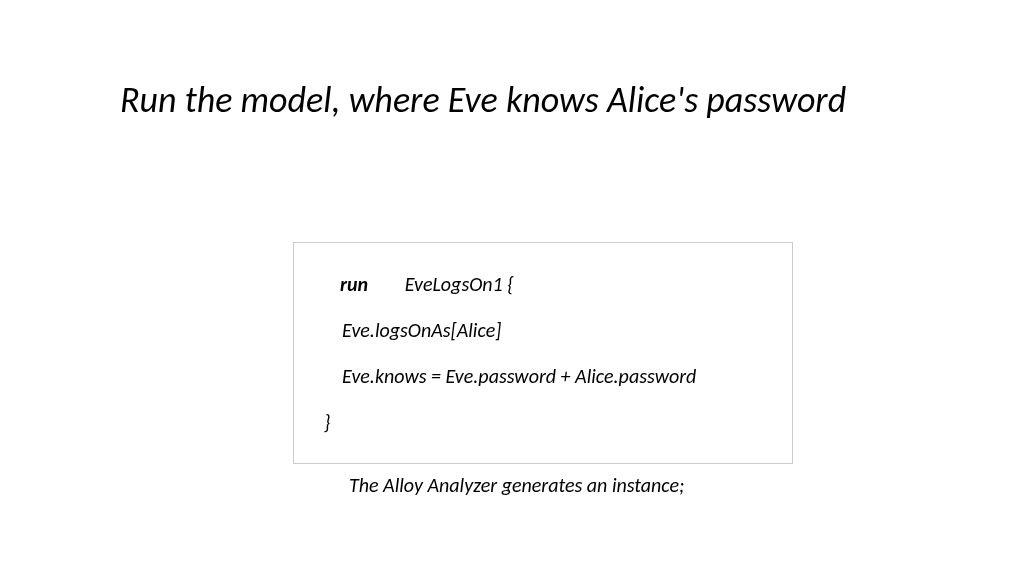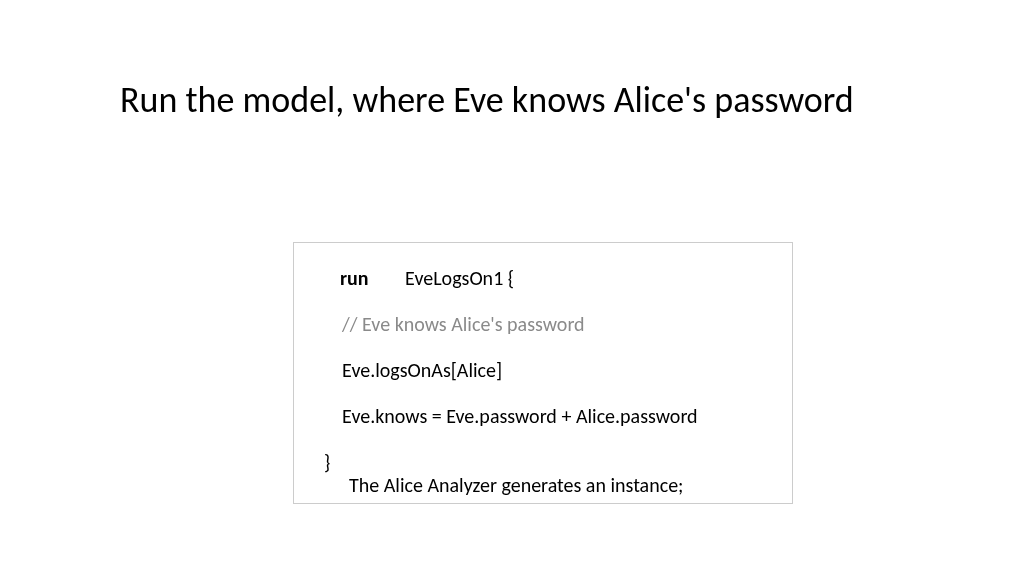--- a/index.html
+++ b/index.html
@@ -1,18 +1,19 @@
 <!DOCTYPE html>
 <html><head>
   <meta charset="utf-8">
   <style>
     * {
       margin: 16px;
       padding: 0;
       box-sizing: border-box;
+      font-style: italic;
     }
     body {
       width: 1024px;
       height: 576px;
       background: #ffffff;
       font-family: Calibri, 'Segoe UI', Arial, sans-serif;
       color: #000000;
       position: relative;
     }
     .slide-title {
@@ -24,21 +25,21 @@
       font-weight: 400;
       line-height: 1.25;
       color: #000000;
     }
     .code-box {
       position: absolute;
       top: 194px;
       left: 245px;
       width: 500px;
       border: 1px solid #cccccc;
-      padding: 4px 14px 10px 14px;
+      padding: 10px 14px 10px 14px;
       font-size: 20px;
       line-height: 1.5;
       color: #000000;
     }
     .code-line {
       white-space: pre;
     }
     .bold {
       font-weight: 700;
     }
@@ -54,21 +55,20 @@
       color: #000000;
     }
   </style>
 </head>
 <body>
 
 <div class="slide-title">Run the model, where Eve knows Alice's password</div>
 
 <div class="code-box">
   <div class="code-line"><span class="bold">run</span><span> EveLogsOn1 {</span></div>
-  <div class="code-line comment">    // Eve knows Alice's password</div>
   <div class="code-line">    Eve.logsOnAs[Alice]</div>
   <div class="code-line">    Eve.knows = Eve.password + Alice.password</div>
   <div class="code-line">}</div>
 </div>
 
 <div class="caption">
-  <div>The Alice Analyzer generates an instance;</div>
+  <div>The Alloy Analyzer generates an instance;</div>
 </div>
 
 </body></html>

